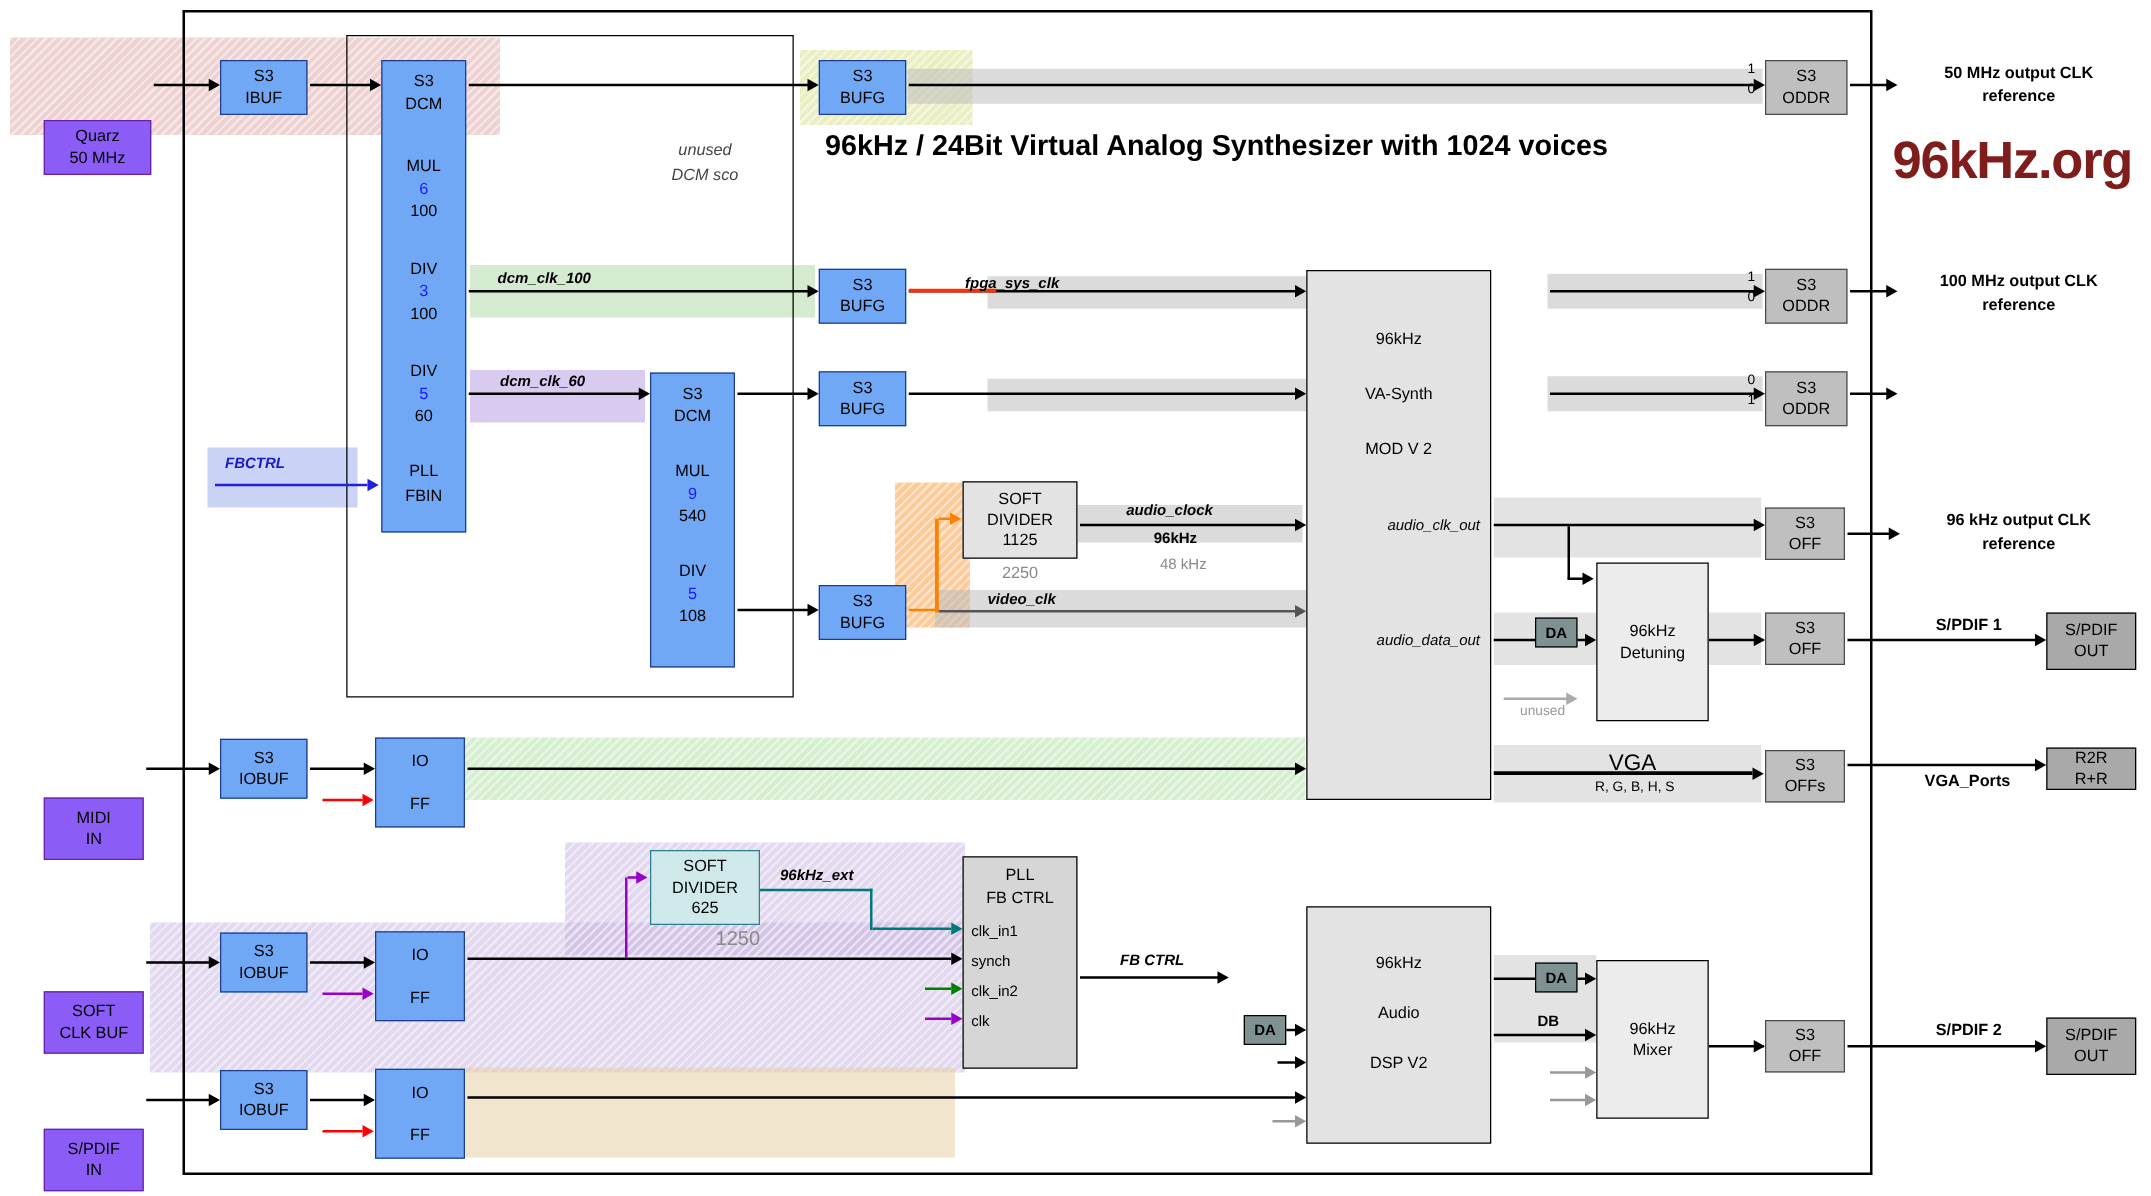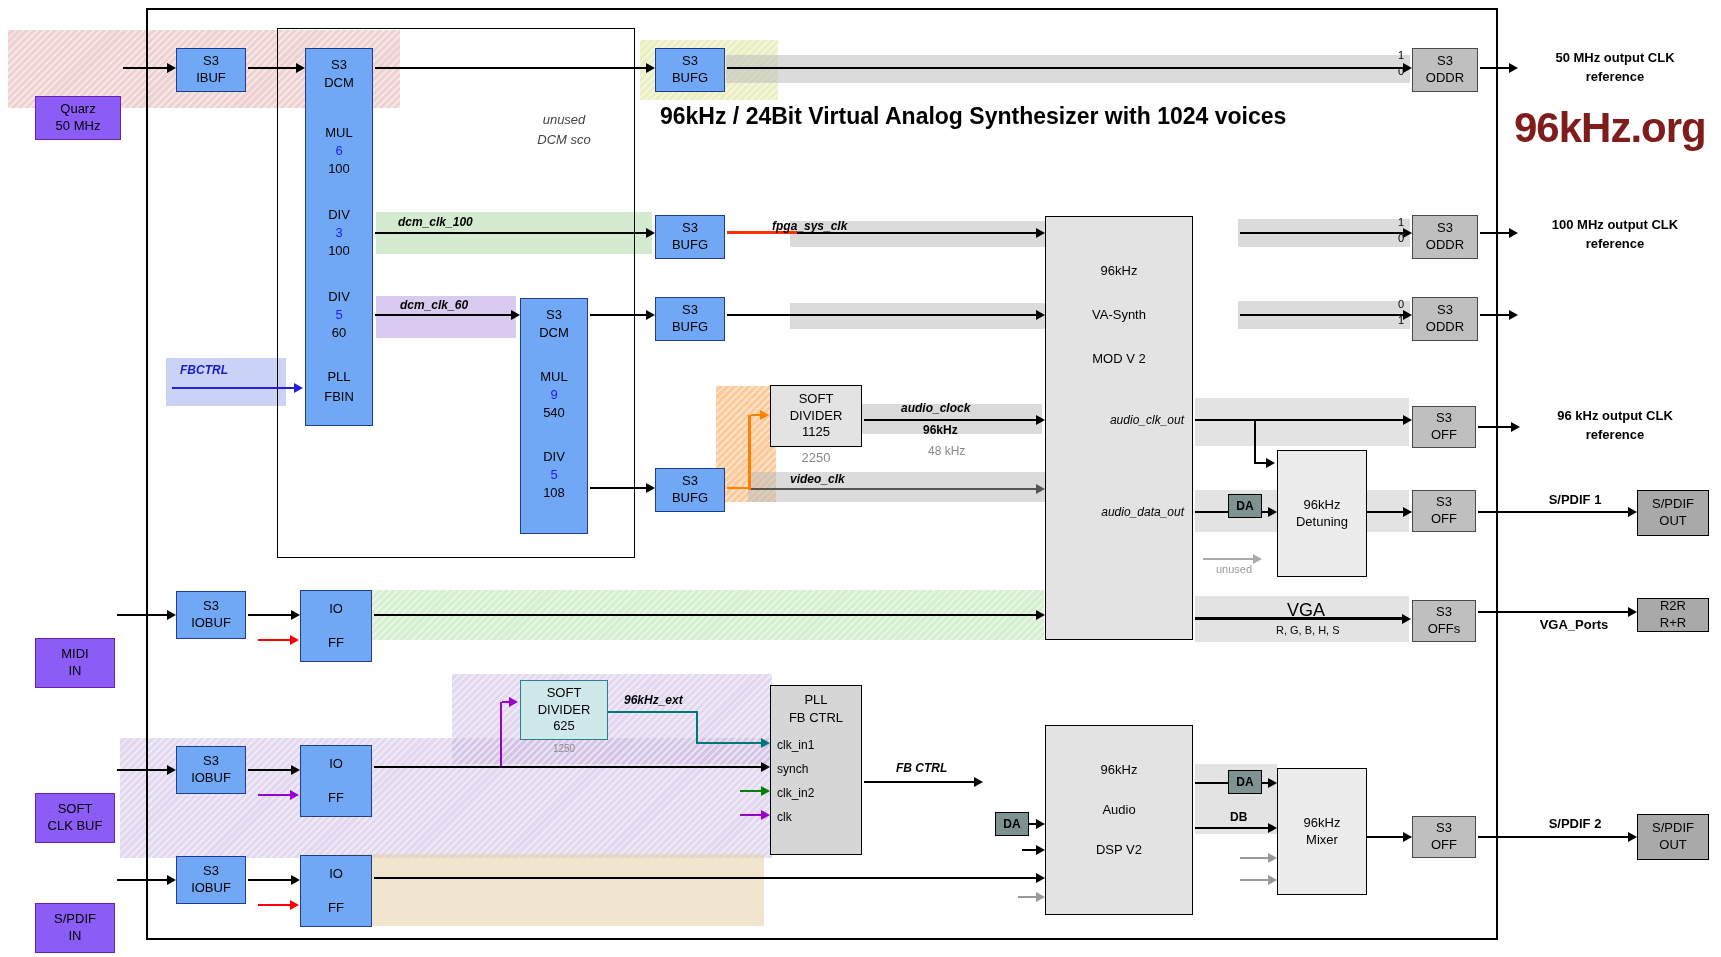--- a/index.html
+++ b/index.html
@@ -248,21 +248,21 @@
     <span>DIVIDER</span>
     <span>1125</span>
   </div>
   <div class="t gray" style="left:770px;top:450px;width:92px;text-align:center;font-size:13px">2250</div>
 
   <div class="box tealb" style="left:520px;top:680px;width:88px;height:60px">
     <span>SOFT</span>
     <span>DIVIDER</span>
     <span>625</span>
   </div>
-  <div class="t gray" style="left:520px;top:743px;width:88px;text-align:center;font-size:10px">1250</div>
+  <div class="t gray" style="left:520px;top:743px;width:88px;text-align:right;font-size:16px">1250</div>
 
   <div class="pbox" style="left:770px;top:685px;width:92px;height:170px;background:#d6d6d6;border-color:#000">
     <span class="bl" style="top:6px">PLL</span>
     <span class="bl" style="top:24px">FB CTRL</span>
     <span class="pl" style="top:52px">clk_in1</span>
     <span class="pl" style="top:76px">synch</span>
     <span class="pl" style="top:100px">clk_in2</span>
     <span class="pl" style="top:124px">clk</span>
   </div>
 

